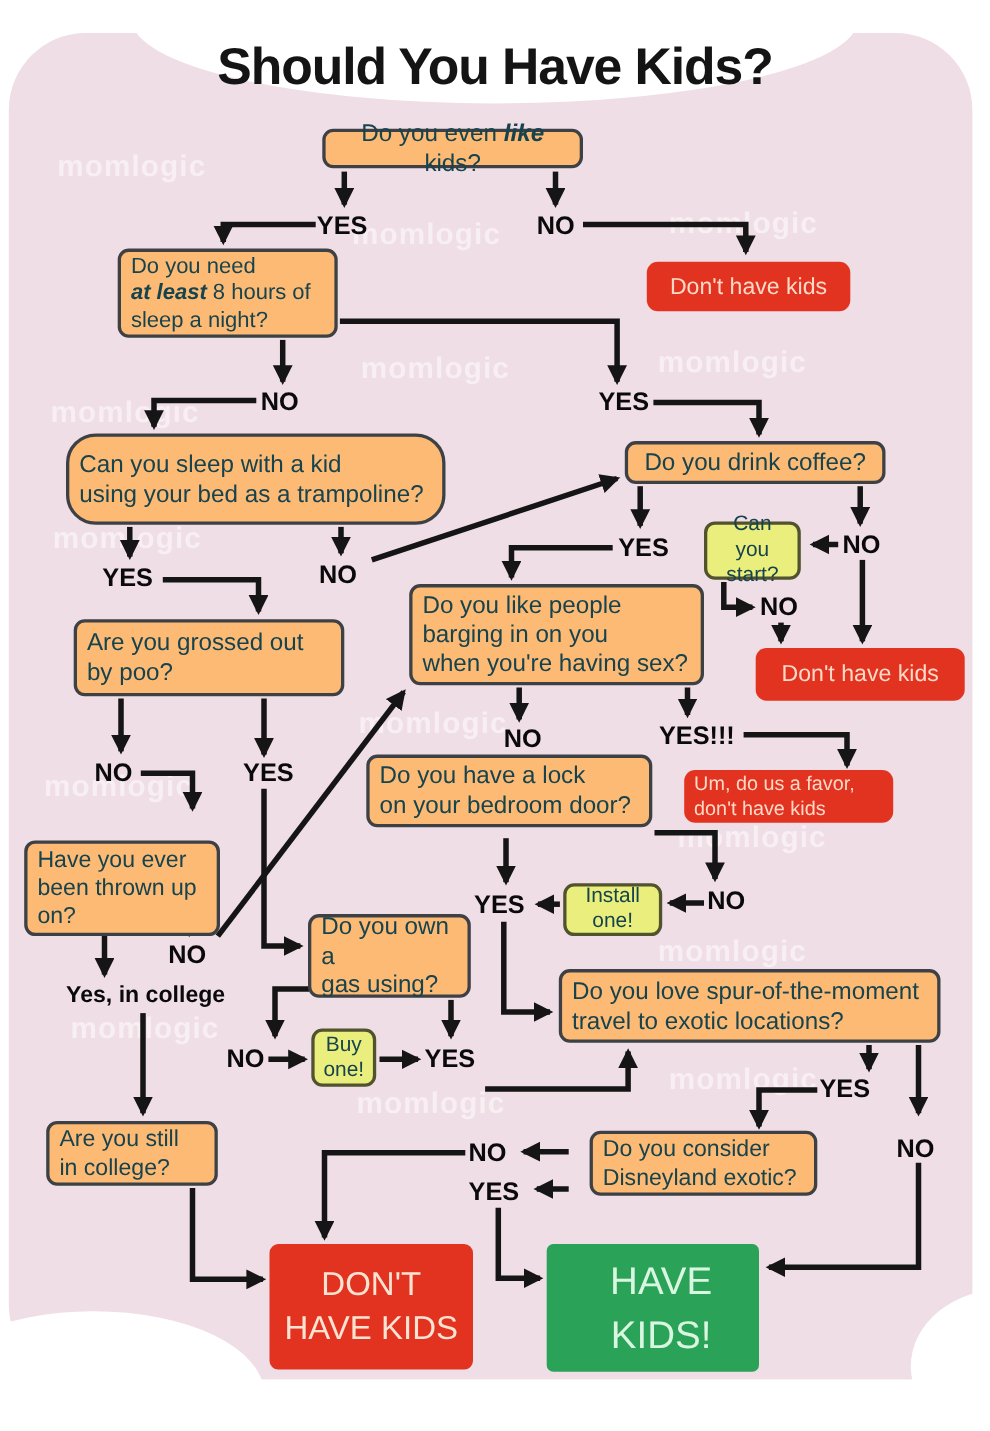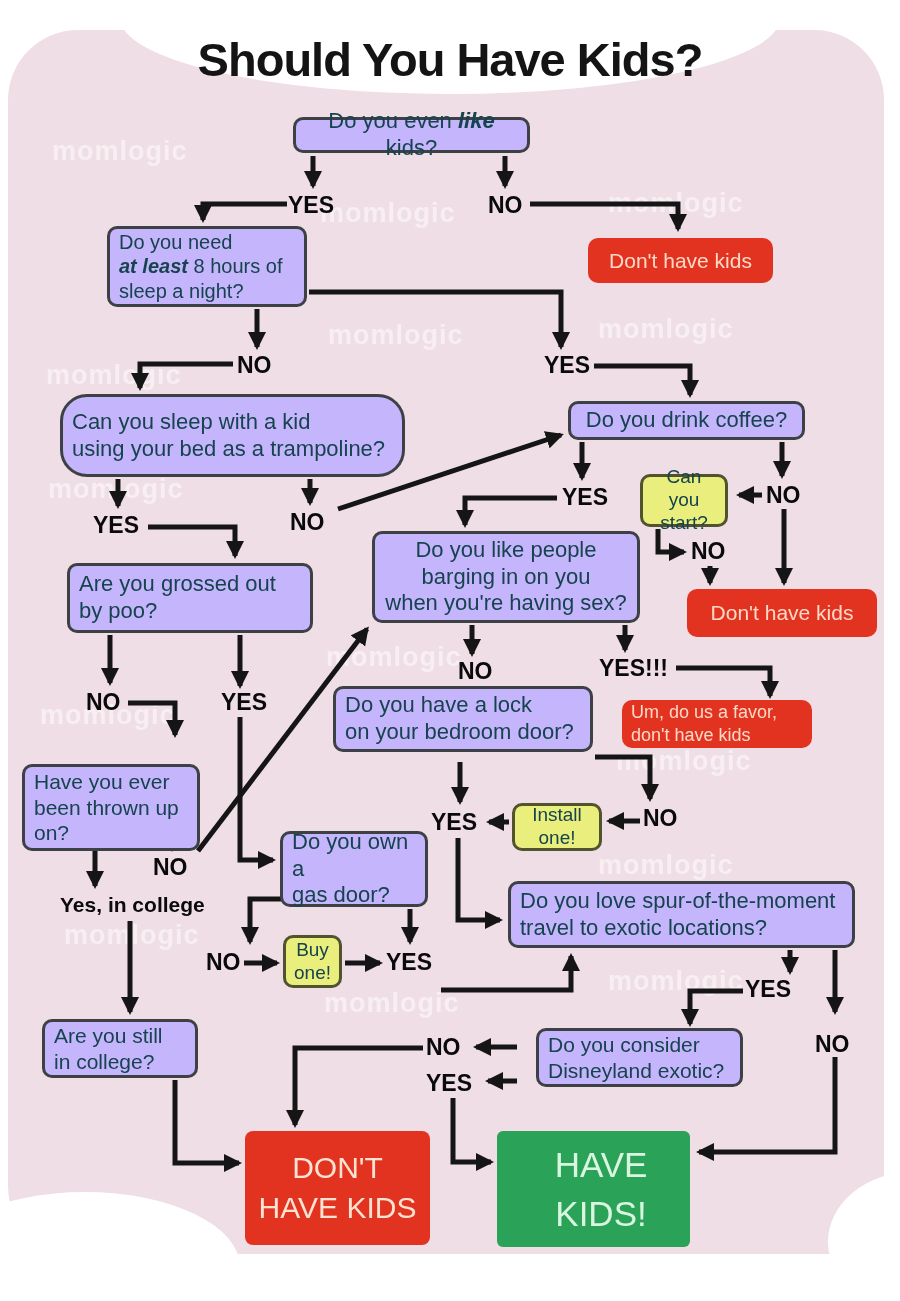--- a/index.html
+++ b/index.html
@@ -12,21 +12,21 @@
   .notch-bl{left:-70px;top:1192px;width:310px;height:150px;border-radius:50%;}
   .notch-br{left:828px;top:1172px;width:170px;height:140px;border-radius:50%;}
   .strip-bottom{left:0;top:1254px;width:900px;height:47px;}
   .title{position:absolute;left:0;top:32px;width:900px;text-align:center;
          font-size:47px;font-weight:bold;color:#141414;letter-spacing:-1px;z-index:6;}
   .wm{position:absolute;z-index:2;font-size:27px;font-weight:bold;
       color:rgba(255,255,255,0.5);letter-spacing:1px;}
   svg.flow{position:absolute;left:0;top:0;z-index:3;}
   .box{position:absolute;z-index:4;box-sizing:border-box;display:flex;
        flex-direction:column;justify-content:center;
-       background:#c4b5fd;border:3px solid #3d4145;border-radius:10px;
+       background:#fdba74;border:3px solid #3d4145;border-radius:10px;
        font-size:22px;line-height:1.22;color:#16434d;padding:4px 9px;}
   .box.center{text-align:center;align-items:center;}
   .box .em{font-weight:bold;font-style:italic;}
   .box.yellow{background:#e9ee7d;border-color:#51532f;font-size:19px;
               text-align:center;align-items:center;line-height:1.2;}
   .box.red{background:#e13320;border:none;color:#ffd9c7;font-size:21px;
            text-align:center;align-items:center;}
   .box.red.small{font-size:18px;line-height:1.3;text-align:left;align-items:flex-start;}
   .box.red.big{font-size:30px;line-height:1.35;color:#ffe3d2;border-radius:8px;}
   .box.green{background:#2aa257;border:none;color:#d9f6e0;font-size:35px;
@@ -145,21 +145,21 @@
 
   <div class="box yellow" style="left:640px;top:474px;width:88px;height:53px;">
     <div>Can you</div>
     <div>start?</div>
   </div>
 
   <div class="box red" style="left:687px;top:589px;width:190px;height:48px;">
     <div>Don't have kids</div>
   </div>
 
-  <div class="box" style="left:372px;top:531px;width:268px;height:92px;align-items:center;">
+  <div class="box" style="left:372px;top:531px;width:268px;height:92px;">
     <div>Do you like people</div>
     <div>barging in on you</div>
     <div>when you're having sex?</div>
   </div>
 
   <div class="box" style="left:67px;top:563px;width:246px;height:70px;">
     <div>Are you grossed out</div>
     <div>by poo?</div>
   </div>
 
@@ -179,21 +179,21 @@
     <div>on?</div>
   </div>
 
   <div class="box yellow" style="left:512px;top:803px;width:90px;height:48px;">
     <div>Install</div>
     <div>one!</div>
   </div>
 
   <div class="box" style="left:280px;top:831px;width:148px;height:76px;">
     <div>Do you own a</div>
-    <div>gas door?</div>
+    <div>gas using?</div>
   </div>
 
   <div class="box yellow" style="left:283px;top:935px;width:59px;height:53px;padding:2px;">
     <div>Buy</div>
     <div>one!</div>
   </div>
 
   <div class="box" style="left:508px;top:881px;width:347px;height:67px;">
     <div>Do you love spur-of-the-moment</div>
     <div>travel to exotic locations?</div>

